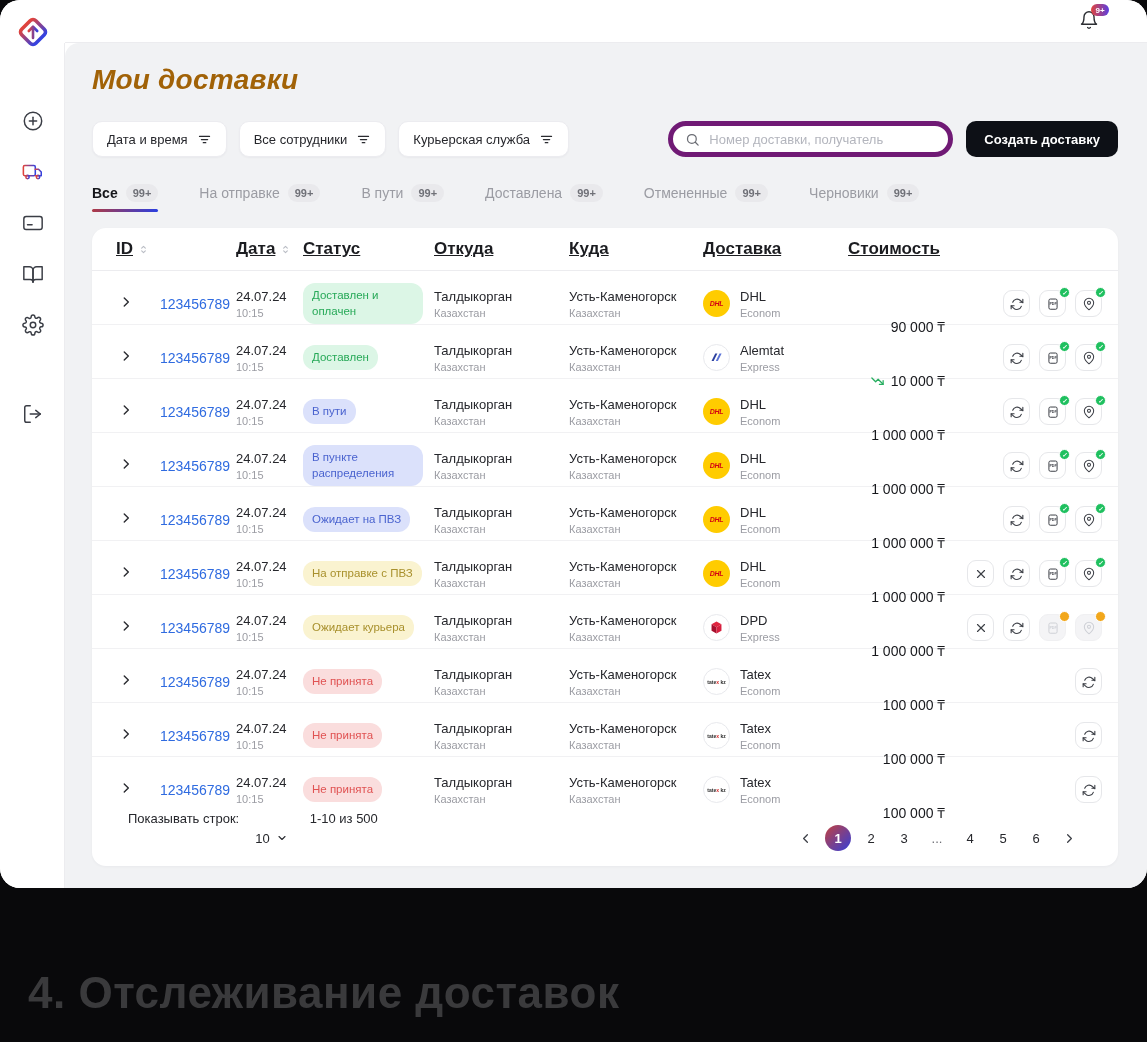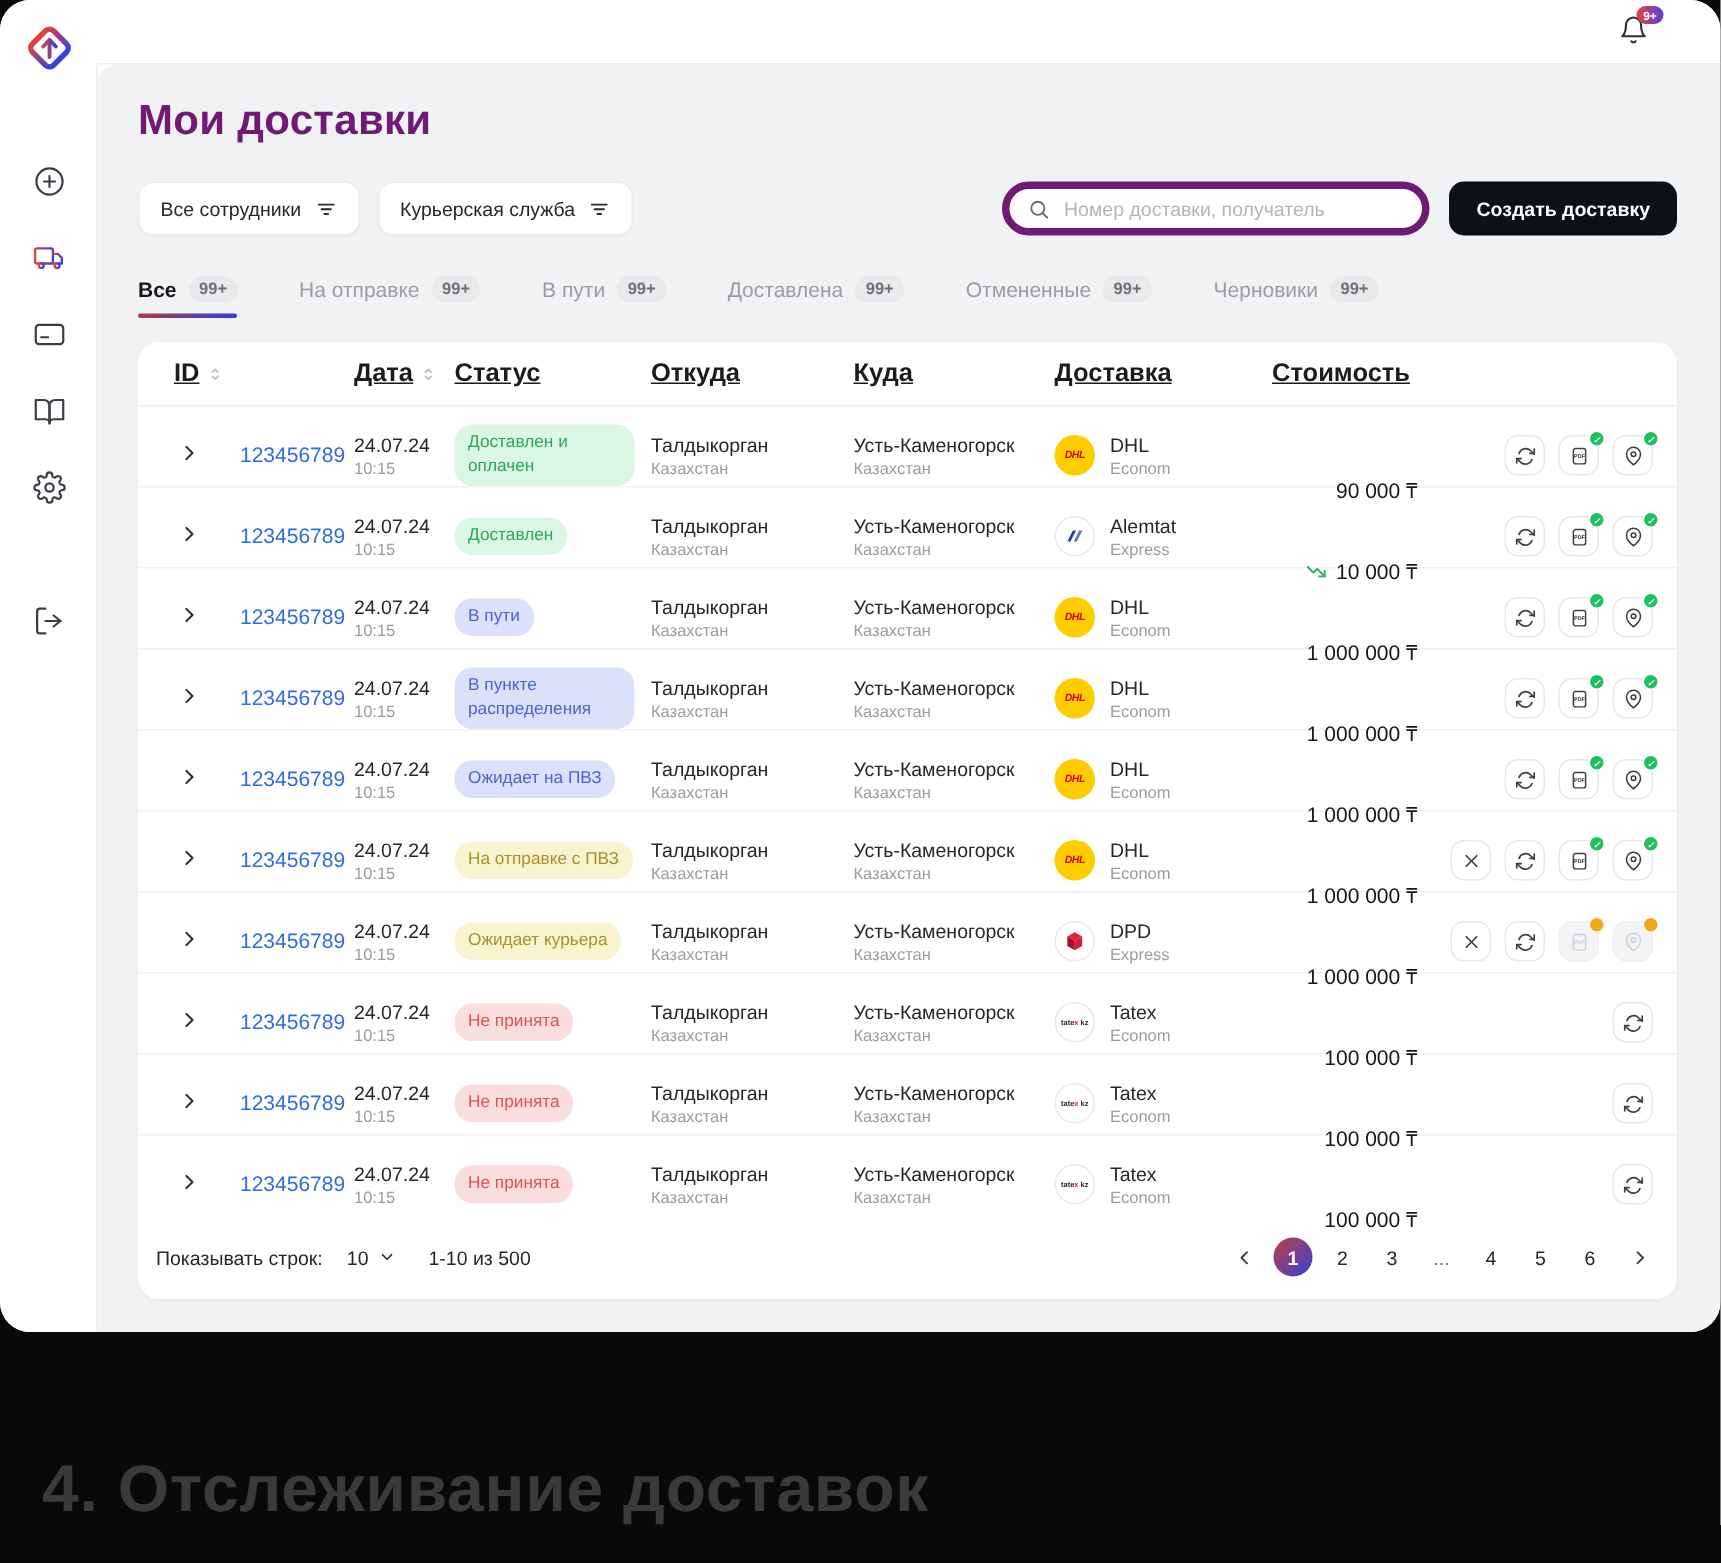--- a/index.html
+++ b/index.html
@@ -22,21 +22,21 @@
   .topbar { position:absolute; left:65px; right:0; top:0; height:43px; background:#fff; border-bottom:1px solid #ececef; display:flex; align-items:center; justify-content:flex-end; padding-right:24px; z-index:2; }
   .bell { position:relative; margin-right:22px; background:none; border:none; cursor:pointer; color:#2c2e33; width:24px; height:24px; }
   .bell svg { width:20px; height:20px; }
   .bell-badge { position:absolute; top:-5px; right:-8px; min-width:18px; height:12px; padding:0 3px; border-radius:7px; background:linear-gradient(90deg,#e0433c,#5a3fe0); color:#fff; font-size:8px; font-weight:bold; display:flex; align-items:center; justify-content:center; }
   .user { text-align:right; cursor:pointer; }
   .user-name { font-size:13px; font-weight:bold; color:#15161a; }
   .user-role { font-size:11px; color:#9a9ba3; margin-top:2px; }
 
   
   .content { position:absolute; left:65px; top:43px; right:0; bottom:0; background:#f1f2f4; border-top-left-radius:14px; }
-  .page-title { position:absolute; left:27px; top:21px; font-size:28px; font-weight:bold; color:#701a75; letter-spacing:.2px; }
+  .page-title { position:absolute; left:27px; top:21px; font-size:28px; font-weight:bold; color:#a16207; letter-spacing:.2px;font-style:italic; }
 
   .filter-row { position:absolute; left:27px; right:29px; top:78px; height:36px; display:flex; align-items:center; }
   .pill { height:36px; background:#fff; border:1px solid #ececf0; border-radius:10px; display:flex; align-items:center; gap:9px; padding:0 14px; font-size:13px; color:#26272c; cursor:pointer; margin-right:12px; box-shadow:0 1px 2px rgba(20,20,40,.04); }
   .pill svg { width:15px; height:15px; color:#2a2b30; }
 
   .search-box { margin-left:auto; width:285px; height:36px; background:#fff; border:5px solid #701a75; border-radius:18px; display:flex; align-items:center; padding:0 12px; }
   .search-box svg { width:15px; height:15px; color:#6a6c73; flex:none; }
   .search-box input { border:none; outline:none; background:none; margin-left:9px; width:100%; font-size:13px; color:#26272c; font-family:"Liberation Sans",sans-serif; }
   .search-box input::placeholder { color:#b3b5bd; }
   .create-btn { margin-left:13px; height:36px; padding:0 18px; background:#0d1016; color:#fff; border:none; border-radius:10px; font-size:13px; font-weight:bold; cursor:pointer; font-family:"Liberation Sans",sans-serif; }
@@ -87,21 +87,21 @@
   .actions { display:flex; justify-content:flex-end; gap:9px; }
   .abtn { position:relative; width:27px; height:27px; border-radius:9px; border:1px solid #e6e7ea; background:#fff; color:#3c3f46; display:flex; align-items:center; justify-content:center; cursor:pointer; }
   .abtn svg { width:14px; height:14px; }
   .abtn.disabled { background:#f4f4f6; border-color:#f0f0f2; color:#ced0d6; cursor:default; }
   .dot { position:absolute; top:-4px; right:-5px; width:11px; height:11px; border-radius:50%; border:1.5px solid #fff; display:flex; align-items:center; justify-content:center; }
   .dot-green { background:#1fc05f; }
   .dot-green::after { content:'✓'; color:#fff; font-size:6px; font-weight:bold; }
   .dot-orange { background:#f2a71b; }
 
   
-  .tfoot { height:54px; display:flex; align-items:center; padding:0 12px; }
+  .tfoot { height:54px; display:flex; padding:0 36px; }
   .tfoot .lbl { font-size:13px; color:#26272c; }
   .rows-select { display:flex; align-items:center; gap:6px; margin:0 22px 0 16px; cursor:pointer; font-size:13px; color:#26272c; background:none; border:none; font-family:"Liberation Sans",sans-serif; }
   .rows-select svg { width:12px; height:12px; color:#2a2b30; }
   .pager { margin-left:auto; display:flex; align-items:center; gap:7px; }
   .pg-arrow { background:none; border:none; cursor:pointer; color:#3c3f46; width:26px; height:26px; display:flex; align-items:center; justify-content:center; }
   .pg-arrow svg { width:15px; height:15px; }
   .pg { width:26px; height:26px; border-radius:50%; display:flex; align-items:center; justify-content:center; font-size:13px; color:#26272c; background:none; border:none; cursor:pointer; font-family:"Liberation Sans",sans-serif; }
   .pg.active { background:linear-gradient(135deg,#c2403f,#3440d8); color:#fff; font-weight:bold; }
   .pg.dots { cursor:default; color:#6f7077; }
 
@@ -177,20 +177,28 @@
           <path d="M13.7 21a2 2 0 0 1-3.4 0"></path>
         </svg>
       <span class="bell-badge">9+</span>
     </button>
   </header>
 
   <main class="content">
     <h1 class="page-title">Мои доставки</h1>
 
     <div class="filter-row">
+      <button class="pill">
+        <span>Дата и время</span>
+        <svg viewBox="0 0 24 24" stroke="currentColor" stroke-width="2" stroke-linecap="round">
+            <line x1="4" y1="7" x2="20" y2="7"></line>
+            <line x1="7" y1="12" x2="17" y2="12"></line>
+            <line x1="10" y1="17" x2="14" y2="17"></line>
+          </svg>
+      </button>
       <button class="pill">
         <span>Все сотрудники</span>
         <svg viewBox="0 0 24 24" stroke="currentColor" stroke-width="2" stroke-linecap="round">
             <line x1="4" y1="7" x2="20" y2="7"></line>
             <line x1="7" y1="12" x2="17" y2="12"></line>
             <line x1="10" y1="17" x2="14" y2="17"></line>
           </svg>
       </button>
       <button class="pill">
         <span>Курьерская служба</span>

